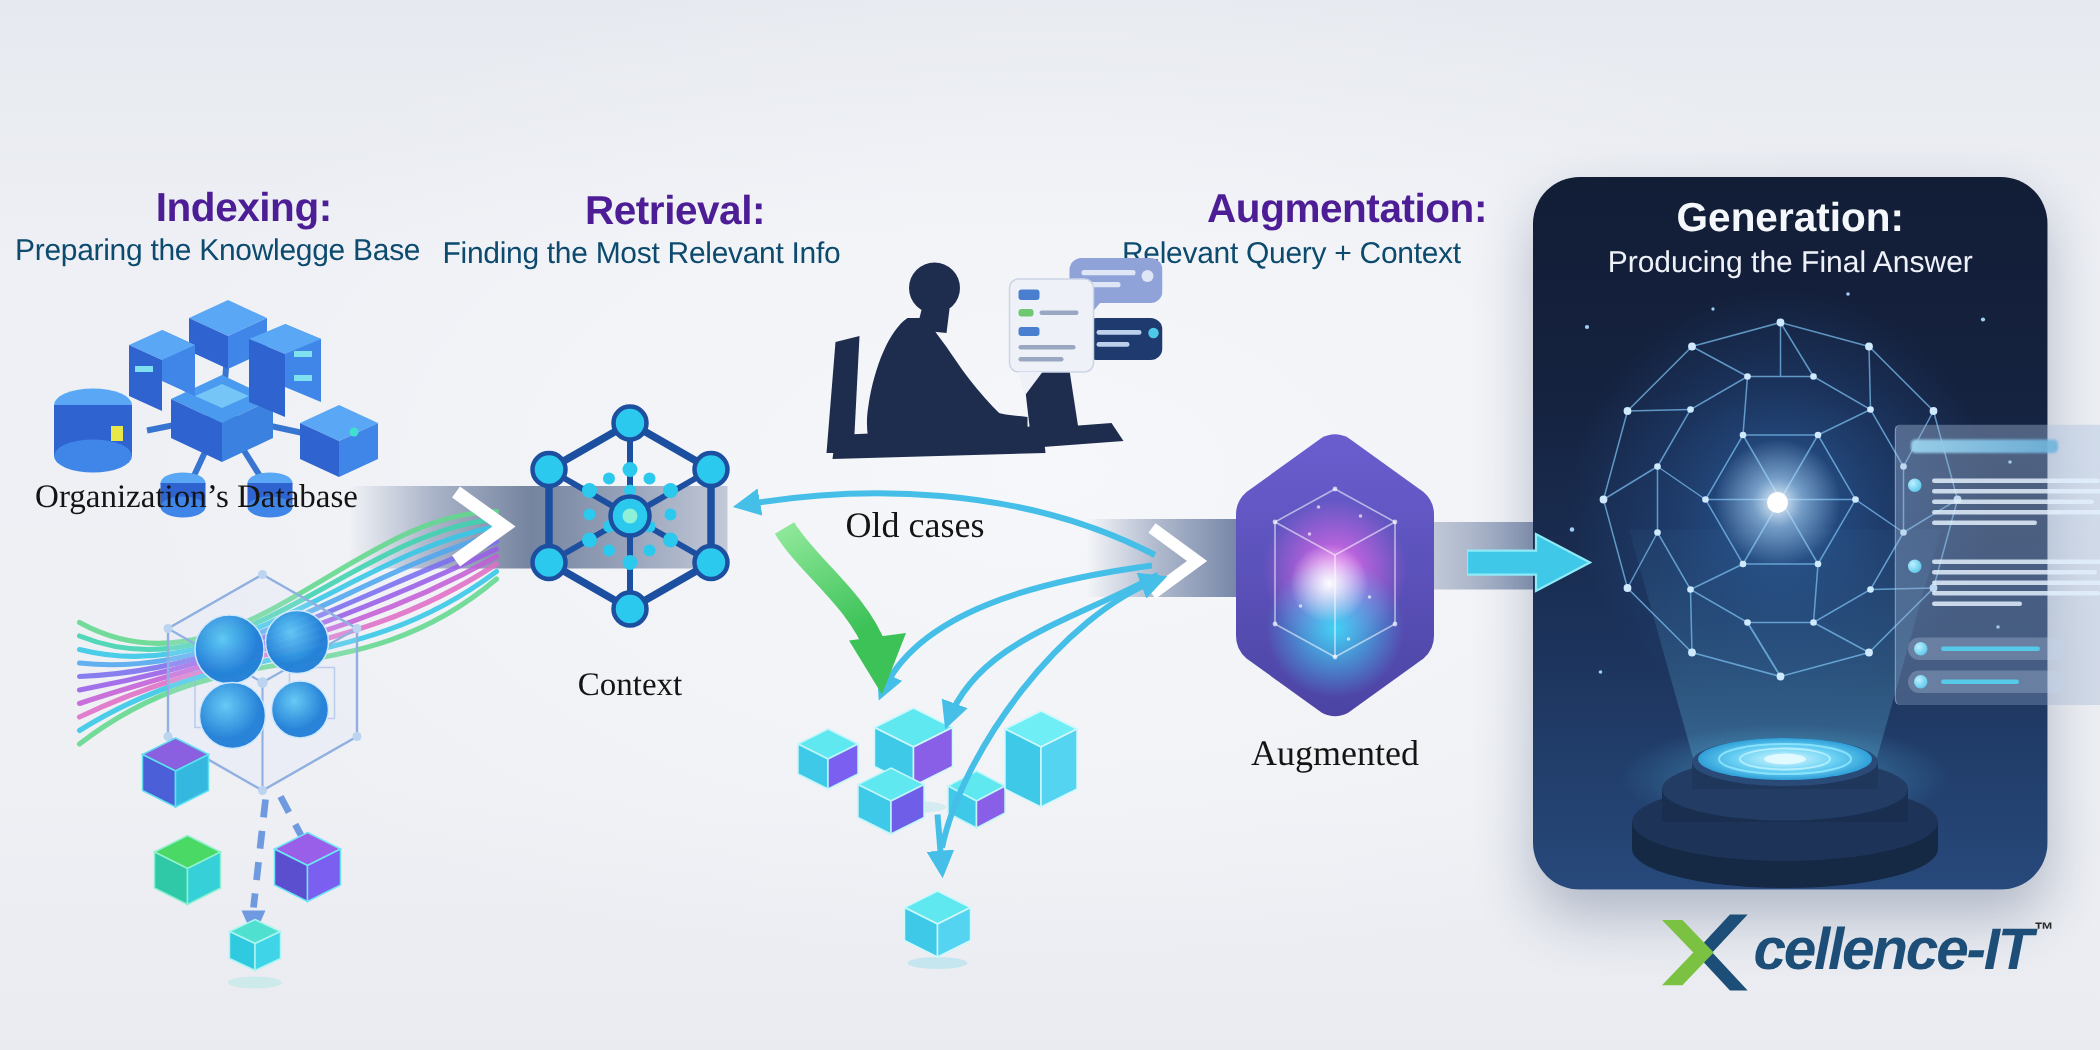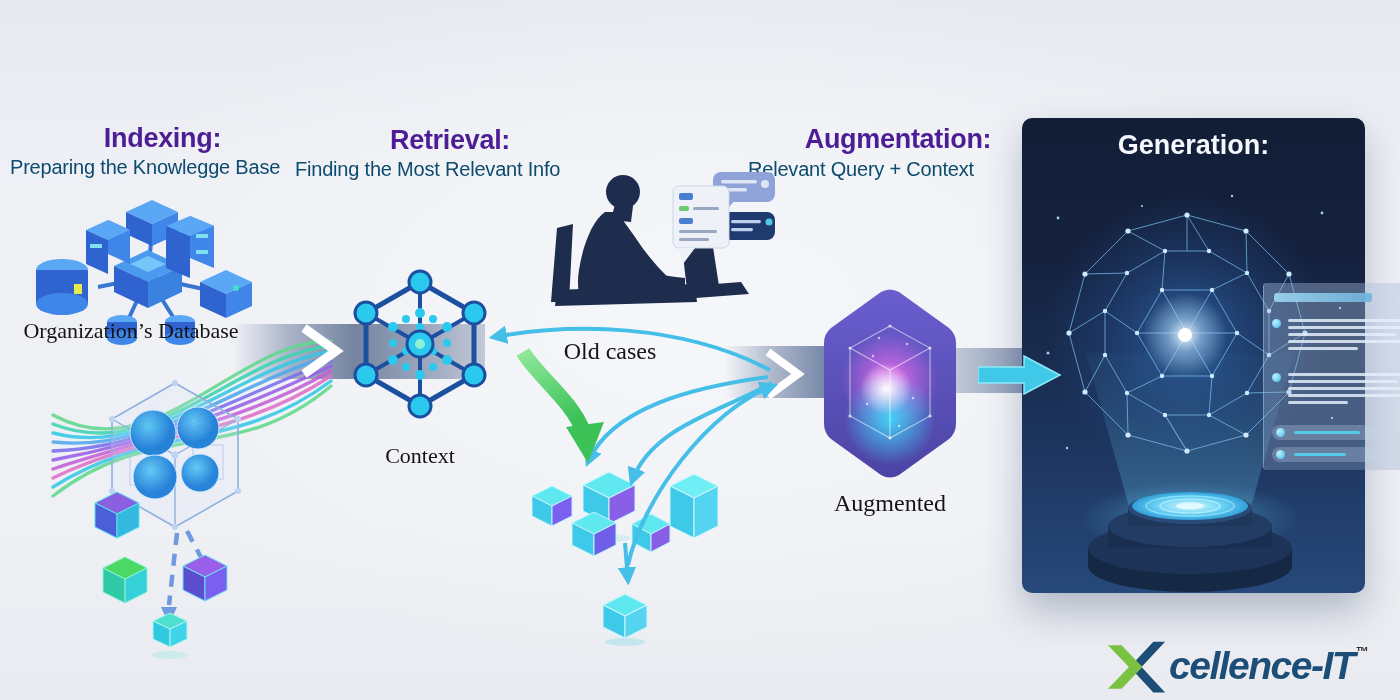--- a/index.html
+++ b/index.html
@@ -20,21 +20,21 @@
   .band{height:55px;z-index:1;}
   .band1{left:233px;top:324px;width:252px;
     background:linear-gradient(90deg, rgba(210,215,226,0) 0%, #aab4c9 22%, #75849f 48%, #9aa5bc 75%, #c2c9d7 100%);}
   .band2{left:724px;top:346px;width:140px;height:52px;
     background:linear-gradient(90deg, rgba(214,219,229,0) 0%, #aeb8cc 35%, #6d7fa2 78%, #7d8dad 100%);}
   .band3{left:946px;top:348px;width:76px;height:45px;
     background:linear-gradient(90deg,#c9cfdb 0%, #a4b0c6 60%, #8c9ab6 100%);}
 
   
   .gen-panel{
-    left:1022px;top:118px;width:343px;height:475px;border-radius:10px;z-index:2;
+    left:1022px;top:118px;width:343px;height:475px;border-radius:31px;z-index:2;
     background:linear-gradient(180deg,#121d36 0%, #152档档 0%, #15223f 30%, #1b3158 62%, #27497b 100%);
     background:linear-gradient(180deg,#121d36 0%, #15223f 30%, #1b3158 62%, #27497b 100%);
     box-shadow:0 18px 38px rgba(35,55,95,.3);overflow:hidden;
   }
   .gen-title{left:0;top:12px;width:100%;font-weight:700;font-size:27px;color:#f4f7fb;text-align:center;}
   .gen-sub{left:0;top:46px;width:100%;font-size:20px;color:#eef2f8;text-align:center;}
 
   
   .answer-panel{
     left:1263px;top:283px;width:150px;height:187px;z-index:5;
@@ -44,21 +44,21 @@
   .ap-header{position:absolute;left:10px;top:10px;width:98px;height:9px;border-radius:3px;
     background:linear-gradient(90deg,#9fd8f2,#6fb4dd);filter:blur(.6px);opacity:.9;}
   .ap-dot{position:absolute;width:9px;height:9px;border-radius:50%;
     background:radial-gradient(circle at 35% 35%, #bdf1ff,#3fb9e4);}
   .ap-line{position:absolute;height:2.6px;border-radius:2px;background:rgba(226,238,252,.85);filter:blur(.4px);}
   .ap-pill{position:absolute;left:8px;width:104px;height:15px;border-radius:8px;
     background:rgba(198,216,240,.28);}
   .ap-bar{position:absolute;left:22px;top:6px;width:66px;height:3px;border-radius:2px;background:#56c8e8;}
 
   
-  .logo{left:1108px;top:608px;z-index:3;display:flex;align-items:flex-start;margin-top:32px;}
+  .logo{left:1108px;top:608px;z-index:3;display:flex;align-items:flex-start;}
   .logo-text{font-style:italic;font-weight:800;font-size:39px;letter-spacing:-1.5px;color:#1c4e77;line-height:52px;}
   .logo-tm{font-size:13px;color:#2a2a2a;margin-top:4px;margin-left:2px;font-style:normal;font-weight:700;}
 </style>
 </head>
 <body>
 
 <div class="abs stage-title" style="left:10px;top:123px;width:305px;">Indexing:</div>
 <div class="abs stage-sub" style="left:10px;top:156px;width:305px;">Preparing the Knowlegge Base</div>
 
 <div class="abs stage-title" style="left:295px;top:125px;width:310px;">Retrieval:</div>
@@ -398,20 +398,21 @@
       <circle cx="98" cy="112" r="1.2"></circle>
     <circle cx="52" cy="118" r="1.2"></circle>
       <circle cx="84" cy="140" r="1.2"></circle>
       <circle cx="64" cy="52" r="1.2"></circle>
   </g>
 </svg>
 <div class="abs caption" style="left:810px;top:490px;width:160px;z-index:2;font-size:24px;">Augmented</div>
 
 <div class="abs gen-panel">
   <div class="abs gen-title">Generation:</div>
+  <div class="abs gen-sub">Producing the Final Answer</div>
 
   <svg class="abs" style="left:0;top:0;" width="343" height="475" viewBox="0 0 343 475">
     <defs>
       <radialGradient id="sphG" cx="50%" cy="50%">
           <stop offset="0%" stop-color="#3a85d8" stop-opacity=".55"></stop>
           <stop offset="60%" stop-color="#2a5fa8" stop-opacity=".25"></stop>
           <stop offset="100%" stop-color="#2a5fa8" stop-opacity="0"></stop>
         </radialGradient>
       <radialGradient id="coreG" cx="50%" cy="50%">
           <stop offset="0%" stop-color="#ffffff" stop-opacity=".95"></stop>

